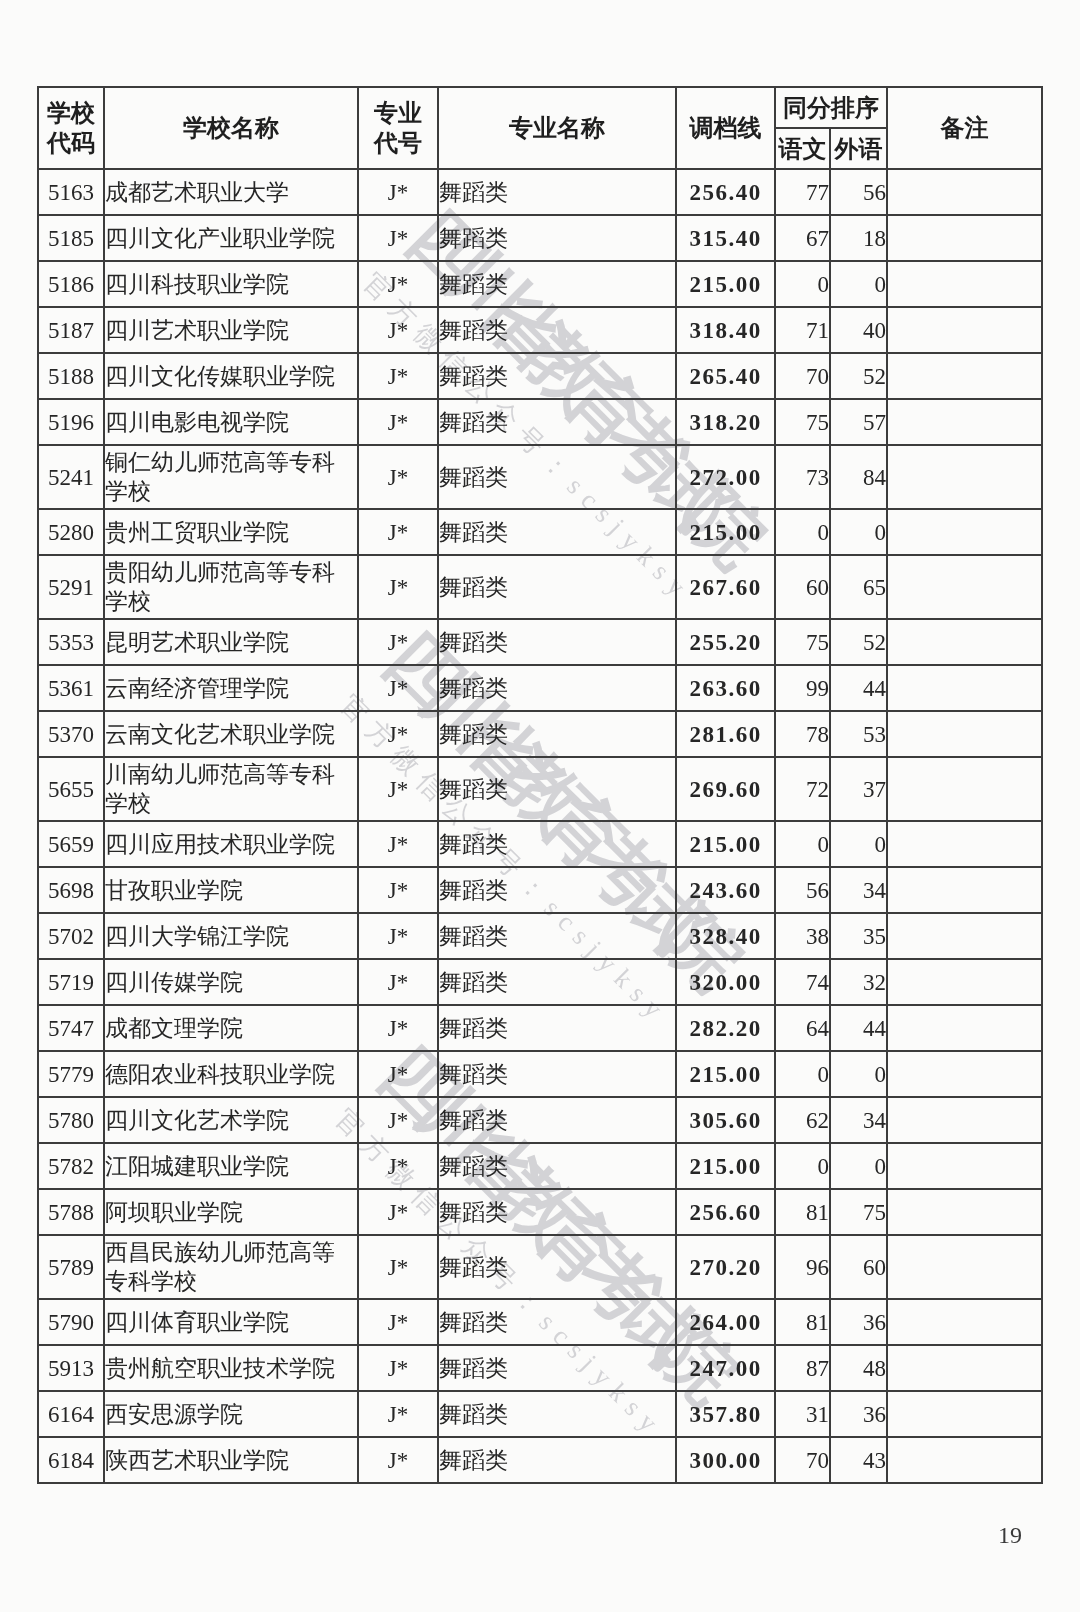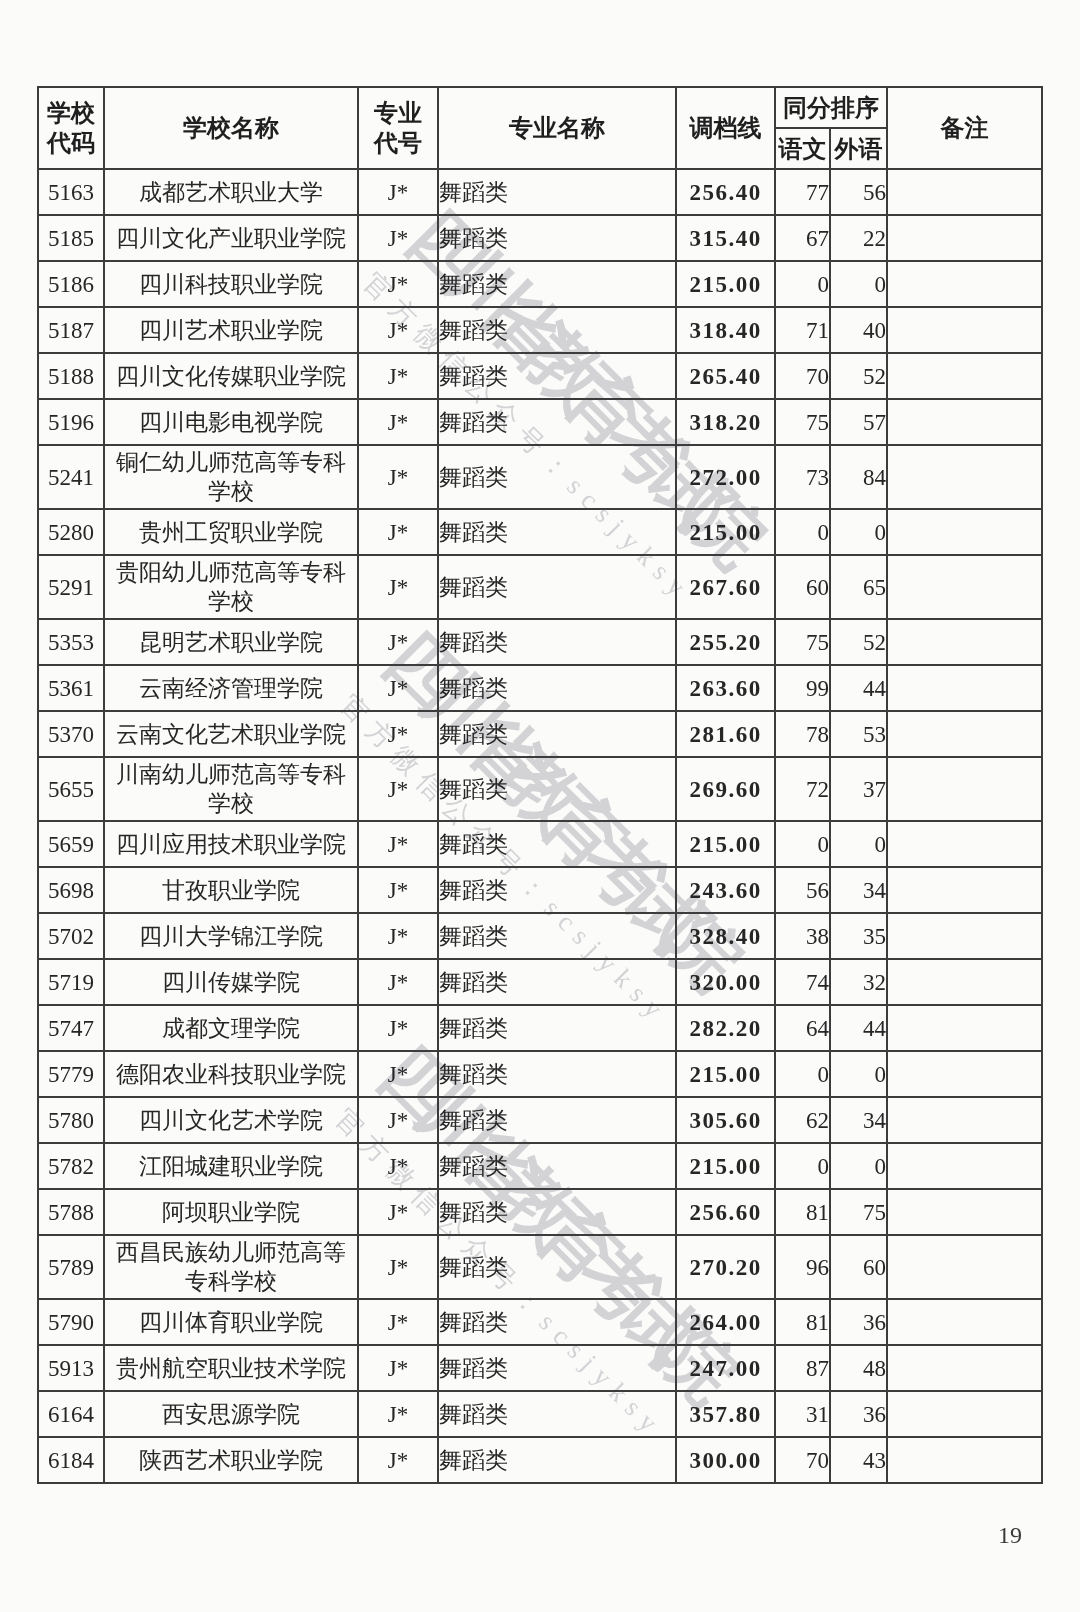--- a/index.html
+++ b/index.html
@@ -55,21 +55,21 @@
     color:#1f1f1f;
     text-align:center;
     line-height:30px;
     white-space:pre-line;
     padding:0;
   }
   .score-table thead tr{height:41px;margin-top:28px;}
   .score-table tbody tr{height:46px;margin-left:8px;}
   .score-table td{font-size:23px;line-height:29px;padding:2px 0;}
   .cell-code{text-align:center;}
-  .cell-school{text-align:center;padding-left:5px;padding-right:3px;}
+  .cell-school{text-align:left;padding-left:5px;padding-right:3px;}
   .cell-majorcode{text-align:center;font-size:22px;}
   .cell-major{text-align:left;padding-left:7px;}
   .cell-line{text-align:center;font-weight:700;letter-spacing:1.5px;}
   .cell-num{text-align:right;}
   .cell-remark{text-align:left;}
   
   .page-number{
     position:absolute;left:998px;top:1522px;z-index:1;
     font-size:24px;color:#3a3a3a;
   }
@@ -131,21 +131,21 @@
     <td class="cell-num">56</td>
     <td class="cell-remark"></td>
   </tr>
       <tr>
     <td class="cell-code">5185</td>
     <td class="cell-school">四川文化产业职业学院</td>
     <td class="cell-majorcode">J*</td>
     <td class="cell-major">舞蹈类</td>
     <td class="cell-line">315.40</td>
     <td class="cell-num">67</td>
-    <td class="cell-num">22</td>
+    <td class="cell-num">18</td>
     <td class="cell-remark"></td>
   </tr>
       <tr>
     <td class="cell-code">5186</td>
     <td class="cell-school">四川科技职业学院</td>
     <td class="cell-majorcode">J*</td>
     <td class="cell-major">舞蹈类</td>
     <td class="cell-line">215.00</td>
     <td class="cell-num">0</td>
     <td class="cell-num">0</td>

